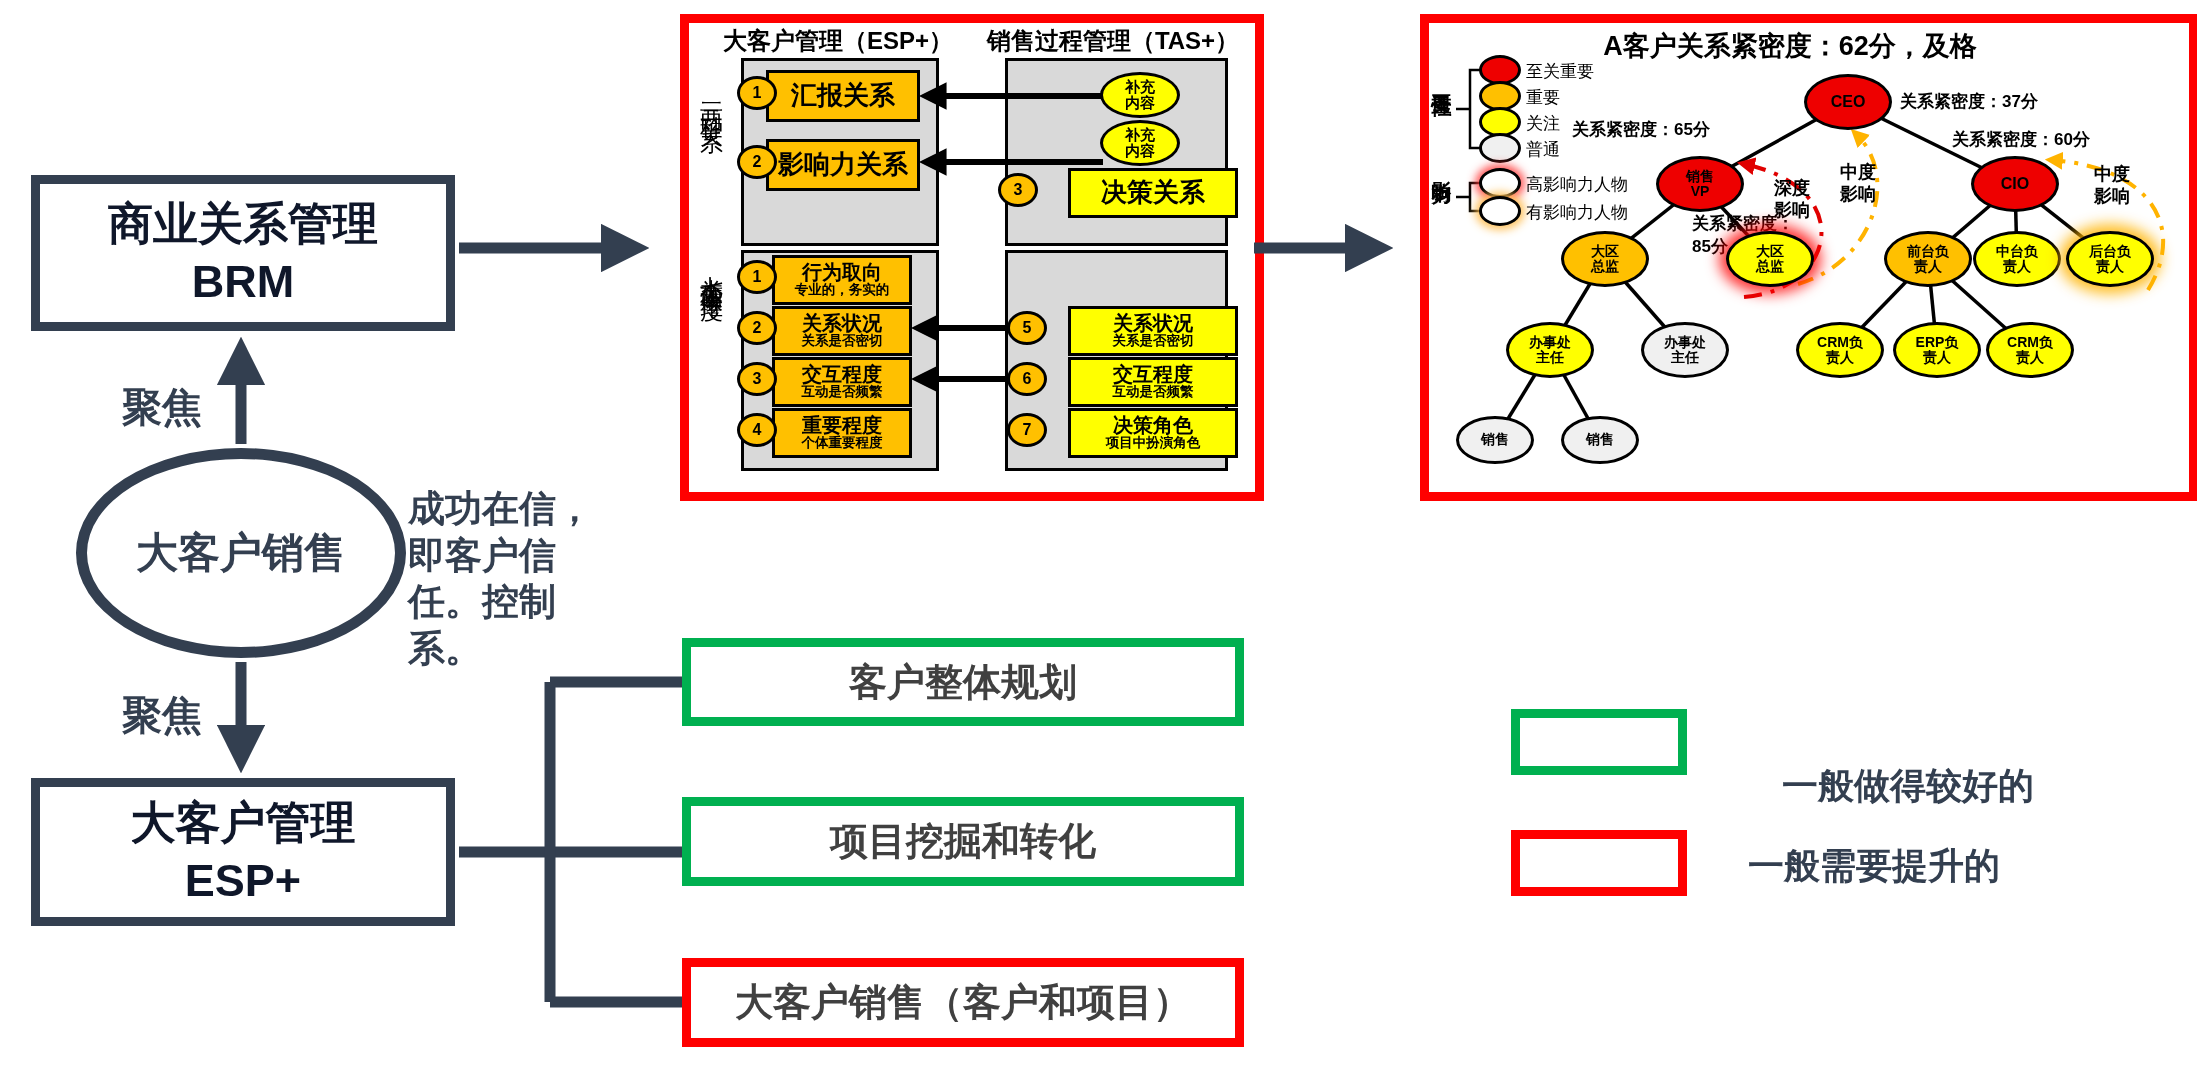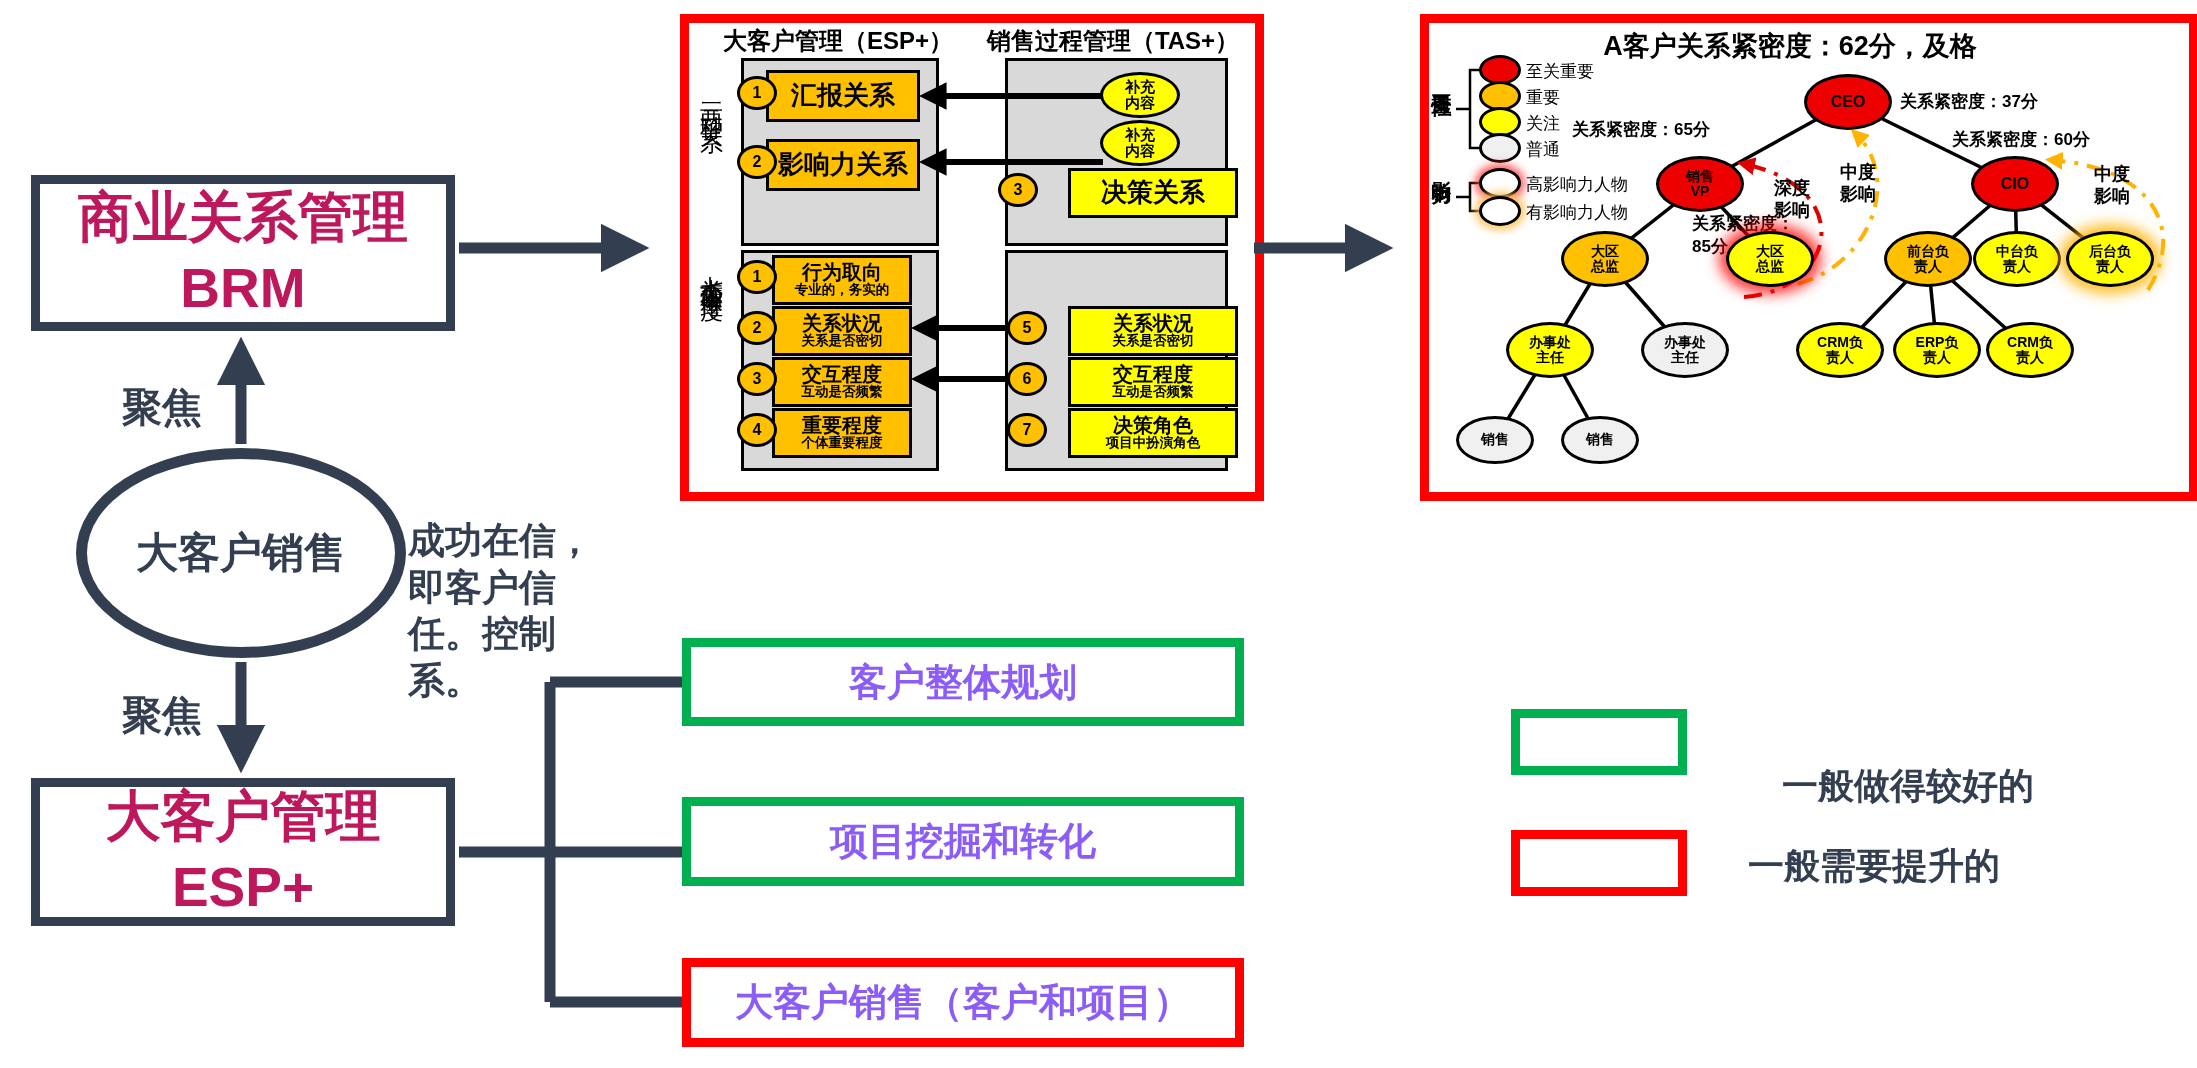--- a/index.html
+++ b/index.html
@@ -5,30 +5,30 @@
   html,body{margin:0;padding:0;}
   body{
     width:2197px;height:1068px;position:relative;background:#fff;overflow:hidden;
     font-family:"Liberation Sans","DejaVu Sans",sans-serif;color:#000;
   }
   .abs{position:absolute;}
   .preline{white-space:pre-line;}
   .center{text-align:center;}
   
   .bigbox{
-    position:absolute;border:9px solid #333F50;background:#fff;color:#be185d;
+    position:absolute;border:9px solid #333F50;background:#fff;color:#0f172a;
     display:flex;align-items:center;justify-content:center;text-align:center;
-    font-weight:bold;font-size:55px;line-height:1.3;white-space:pre-line;
+    font-weight:bold;font-size:45px;line-height:1.3;white-space:pre-line;
   }
   .ellipse-big{
     position:absolute;border:11px solid #333F50;border-radius:50%;background:#fff;color:#333F50;
     display:flex;align-items:center;justify-content:center;font-weight:bold;font-size:42px;
   }
   .focuslabel{position:absolute;font-weight:bold;font-size:40px;color:#333F50;}
-  .sidenote{position:absolute;font-weight:bold;font-size:37px;line-height:1.26;color:#333F50;white-space:pre-line;margin-top:32px;}
+  .sidenote{position:absolute;font-weight:bold;font-size:37px;line-height:1.26;color:#333F50;white-space:pre-line;}
   
   .panel-red{position:absolute;border:9px solid #FF0000;background:#fff;}
   .graybox{position:absolute;background:#D9D9D9;border:3px solid #000;}
   .colhead{position:absolute;font-weight:bold;font-size:24px;text-align:center;}
   .vlabel{position:absolute;writing-mode:vertical-rl;text-orientation:upright;font-size:23px;letter-spacing:7px;line-height:1;}
   .obox,.ybox{
     position:absolute;border:3px solid #000;display:flex;flex-direction:column;
     align-items:center;justify-content:center;text-align:center;line-height:1.05;
   }
   .obox{background:#FFC000;}
@@ -63,21 +63,21 @@
   .inote{position:absolute;font-weight:bold;font-size:18px;line-height:1.2;text-align:center;white-space:pre-line;}
   .leg-ellipse{
     position:absolute;width:36px;height:24px;border:3px solid #000;border-radius:50%;
     transform:translate(-50%,-50%);
   }
   .leg-label{position:absolute;font-size:17px;}
   .leg-vlabel{position:absolute;writing-mode:vertical-rl;text-orientation:upright;font-weight:bold;font-size:20px;letter-spacing:2px;line-height:1;}
   
   .stratbox{
     position:absolute;background:#fff;display:flex;align-items:center;justify-content:center;
-    font-weight:600;font-size:38px;color:#8b5cf6;text-align:center;
+    font-weight:600;font-size:38px;color:#404040;text-align:center;
   }
   .b-green{border:9px solid #00B050;}
   .b-red{border:9px solid #FF0000;}
   .legbox{position:absolute;background:#fff;}
   .legtext{position:absolute;font-weight:600;font-size:36px;color:#333F50;}
   svg.wires{position:absolute;left:0;top:0;z-index:5;pointer-events:none;}
   .z6{z-index:6;}
 </style>
 </head>
 <body>

